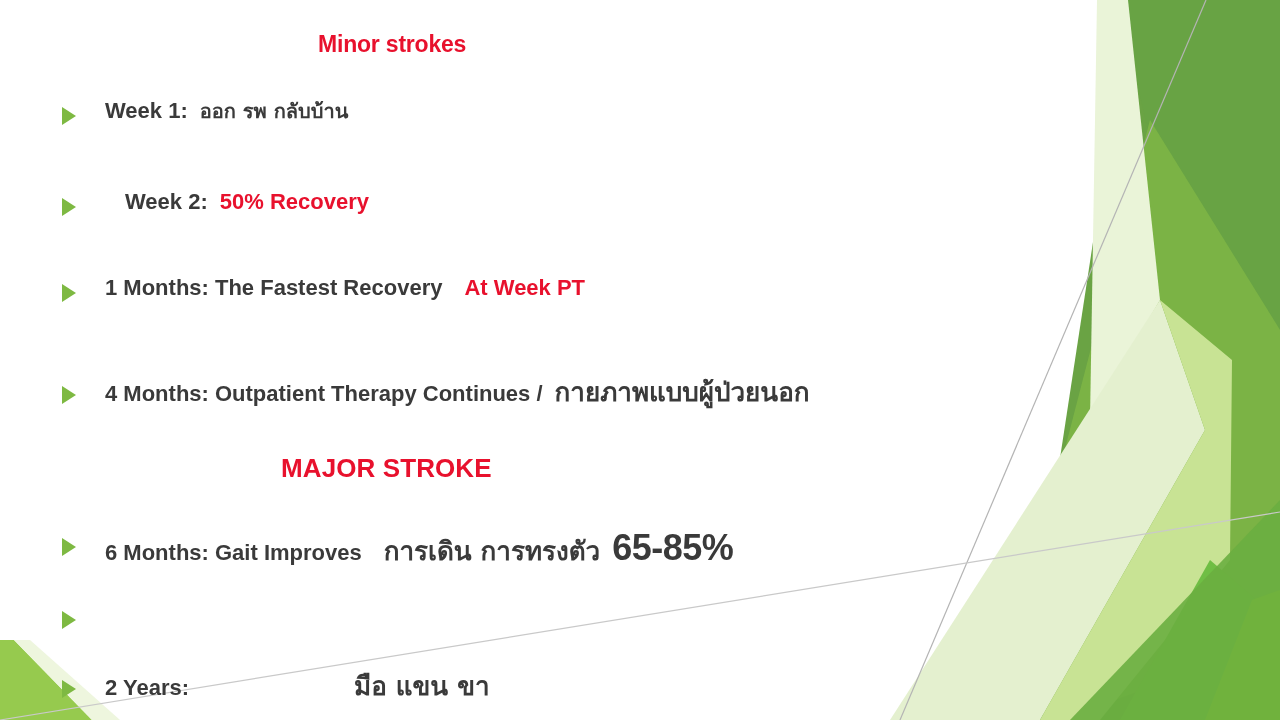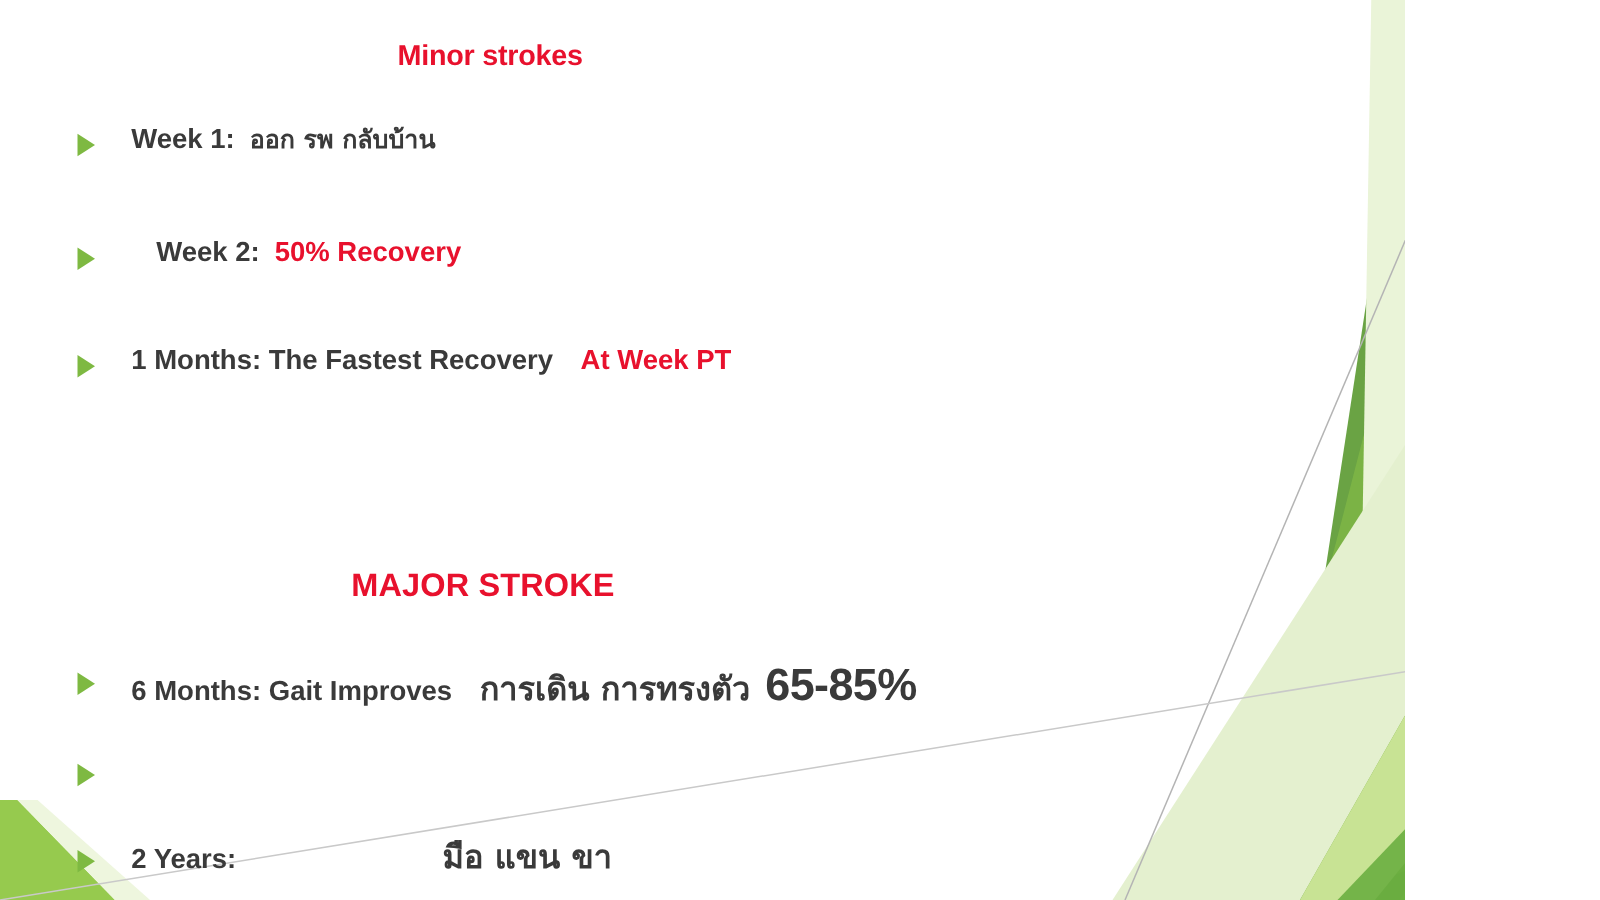--- a/index.html
+++ b/index.html
@@ -2,21 +2,21 @@
 <html><head>
 <meta charset="utf-8">
 <style>
   html, body {
     margin: 0;
     padding: 0;
     background: #ffffff;
   }
   #slide {
     position: relative;
-    width: 1124px;
+    width: 1280px;
     height: 720px;
     background: #ffffff;
     overflow: hidden;
     font-family: "Liberation Sans", "DejaVu Sans", sans-serif;
   }
 
   
   .deco {
     position: absolute;
     top: 0;
@@ -153,20 +153,26 @@
       </span>
     </div>
 
     <div class="bullet-row" style="top: 257px;">
       <span class="bullet-marker" style="top:7px;"></span>
       <span class="bullet-text">
         <span class="en">1 Months: The Fastest Recovery</span><span class="spacer-mid"></span><span class="en red">At Week PT</span>
       </span>
     </div>
 
+    <div class="bullet-row" style="top: 359px;">
+      <span class="bullet-marker" style="top:7px;"></span>
+      <span class="bullet-text">
+        <span class="en">4 Months: Outpatient Therapy Continues /</span><span class="spacer-sm"></span><span class="th th-lg">กายภาพแบบผู้ป่วยนอก</span>
+      </span>
+    </div>
 
     <div class="section-head major">MAJOR STROKE</div>
 
     <div class="bullet-row" style="top: 510px;">
       <span class="bullet-marker" style="top:8px;"></span>
       <span class="bullet-text">
         <span class="en">6 Months:   Gait Improves</span><span class="spacer-mid"></span><span class="th th-lg">การเดิน การทรงตัว</span><span class="spacer-sm"></span><span class="big-pct">65-85%</span>
       </span>
     </div>
 

